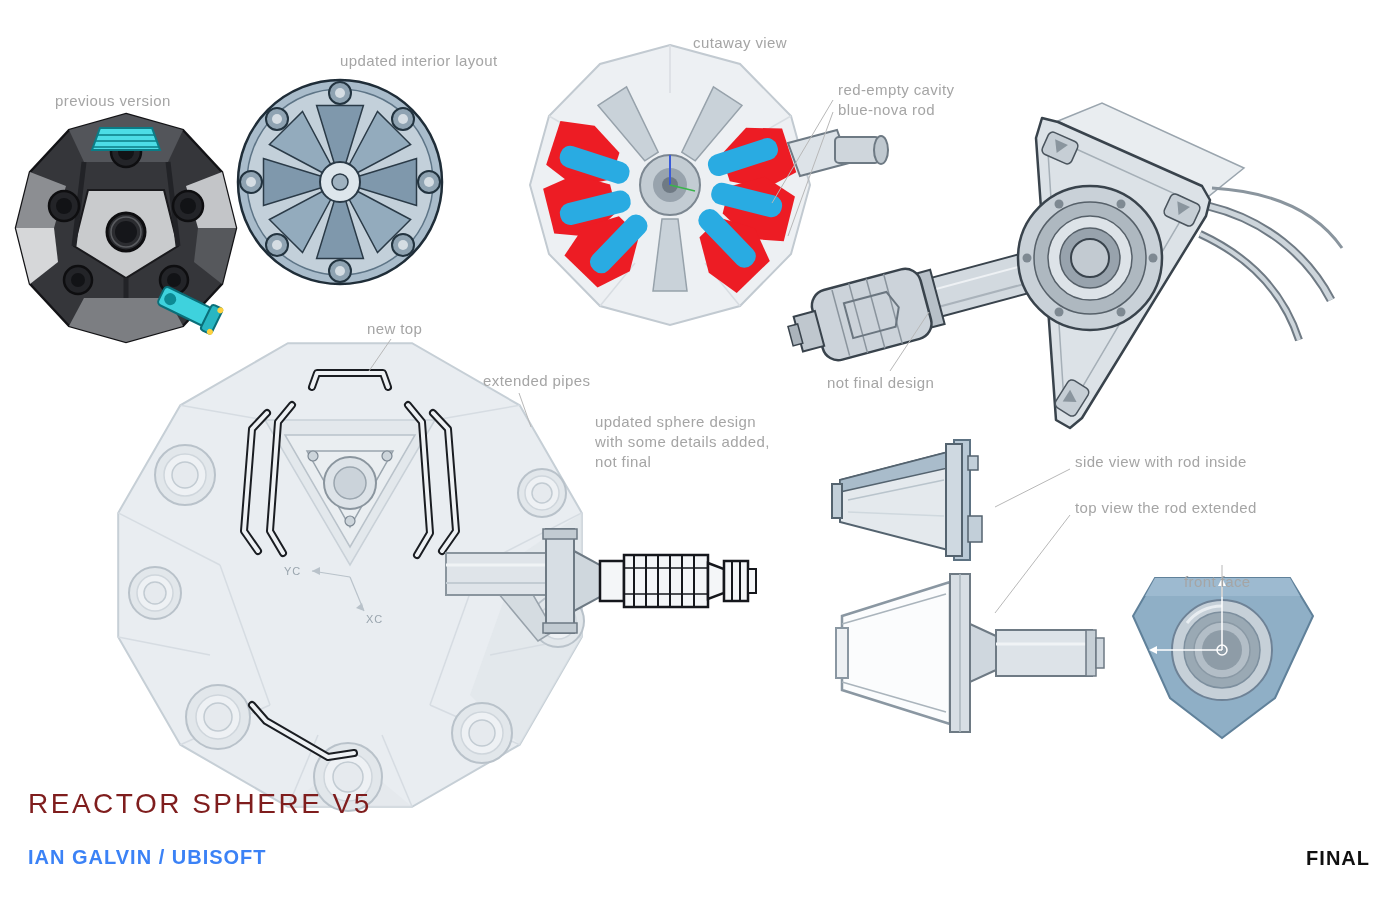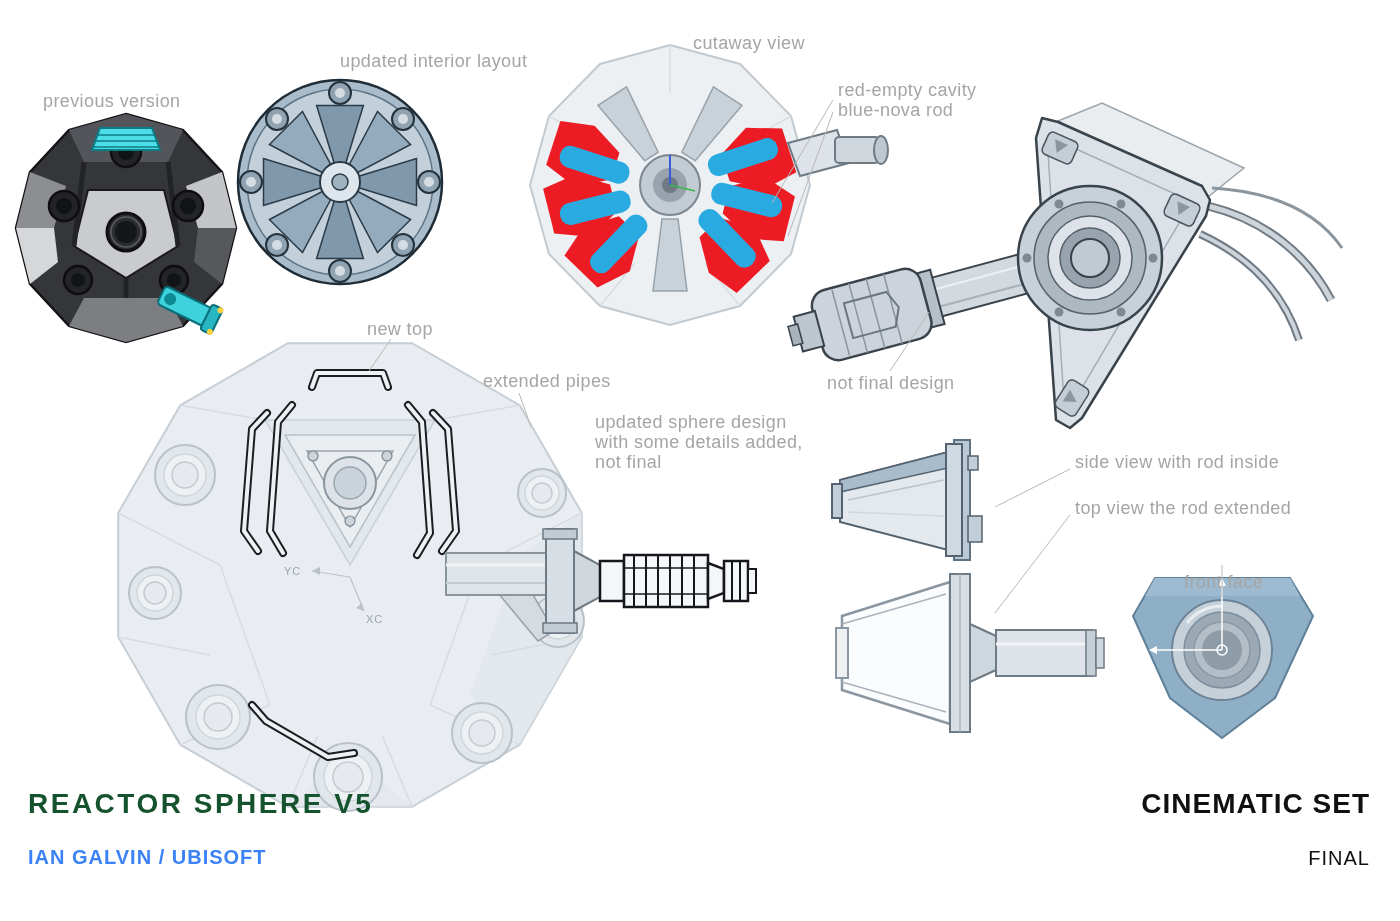--- a/index.html
+++ b/index.html
@@ -1,28 +1,28 @@
 <!DOCTYPE html>
 <html><head>
 <meta charset="utf-8">
 <style>
   html,body{margin:0;padding:0;background:#ffffff;}
   .page{position:relative;width:1400px;height:921px;background:#ffffff;overflow:hidden;
         font-family:"Liberation Sans",sans-serif;}
   .fig{position:absolute;}
   .overlay{position:absolute;left:0;top:0;width:1400px;height:921px;pointer-events:none;}
-  .ann{position:absolute;font-size:18px;color:#a5a5a5;letter-spacing:.4px;line-height:20px;
+  .ann{position:absolute;font-size:15px;color:#a5a5a5;letter-spacing:.4px;line-height:20px;
        white-space:nowrap;}
-  .title-gray{position:absolute;left:28px;top:788px;font-size:28px;font-weight:bold;
-       color:#14532d;letter-spacing:2.5px;}
+  .title-gray{position:absolute;left:28px;top:788px;font-size:28px;font-weight:normal;
+       color:#7f1d1d;letter-spacing:2.5px;}
   .author{position:absolute;left:28px;top:846px;font-size:20px;font-weight:bold;color:#3b82f6;
        letter-spacing:1px;}
   .set{position:absolute;right:30px;top:788px;font-size:28px;font-weight:bold;color:#101010;
        letter-spacing:1px;text-align:right;}
-  .final{position:absolute;right:30px;top:847px;font-size:20px;font-weight:normal;color:#101010;
+  .final{position:absolute;right:30px;top:847px;font-size:20px;font-weight:bold;color:#101010;
        letter-spacing:1px;text-align:right;}
   .copyright{position:absolute;left:0;top:888px;width:100%;text-align:center;font-size:19px;
        color:#2e2e2e;}
   .tiny{font-size:11px;fill:#9aa5ae;letter-spacing:1px;font-family:"Liberation Sans",sans-serif;}
 </style>
 </head>
 <body>
 
 <div class="page">
 
@@ -396,37 +396,36 @@
       <line x1="833" y1="112" x2="788" y2="236"></line>
       <line x1="890" y1="371" x2="929" y2="312"></line>
       <line x1="391" y1="339" x2="369" y2="371"></line>
       <line x1="519" y1="393" x2="531" y2="427"></line>
       <line x1="1070" y1="469" x2="995" y2="507"></line>
       <line x1="1070" y1="515" x2="995" y2="613"></line>
       <line x1="1222" y1="565" x2="1222" y2="597"></line>
     </g>
   </svg>
 
-  <div class="ann" style="left:43px;top:91px">previous version</div>
+  <div class="ann" style="left:55px;top:91px">previous version</div>
   <div class="ann" style="left:340px;top:51px">updated interior layout</div>
   <div class="ann" style="left:693px;top:33px">cutaway view</div>
   <div class="ann" style="left:838px;top:80px">
     <div>red-empty cavity</div>
     <div>blue-nova rod</div>
   </div>
   <div class="ann" style="left:827px;top:373px">not final design</div>
   <div class="ann" style="left:367px;top:319px">new top</div>
   <div class="ann" style="left:483px;top:371px">extended pipes</div>
   <div class="ann" style="left:595px;top:412px">
     <div>updated sphere design</div>
     <div>with some details added,</div>
     <div>not final</div>
   </div>
   <div class="ann" style="left:1075px;top:452px">side view with rod inside</div>
   <div class="ann" style="left:1075px;top:498px">top view the rod extended</div>
   <div class="ann" style="left:1184px;top:572px">front face</div>
 
   <div class="title-gray">REACTOR SPHERE V5</div>
   <div class="author">IAN GALVIN / UBISOFT</div>
-  <div class="set">CINEMATIC SET</div>
   <div class="final">FINAL</div>
 
 </div>
 
 </body></html>

